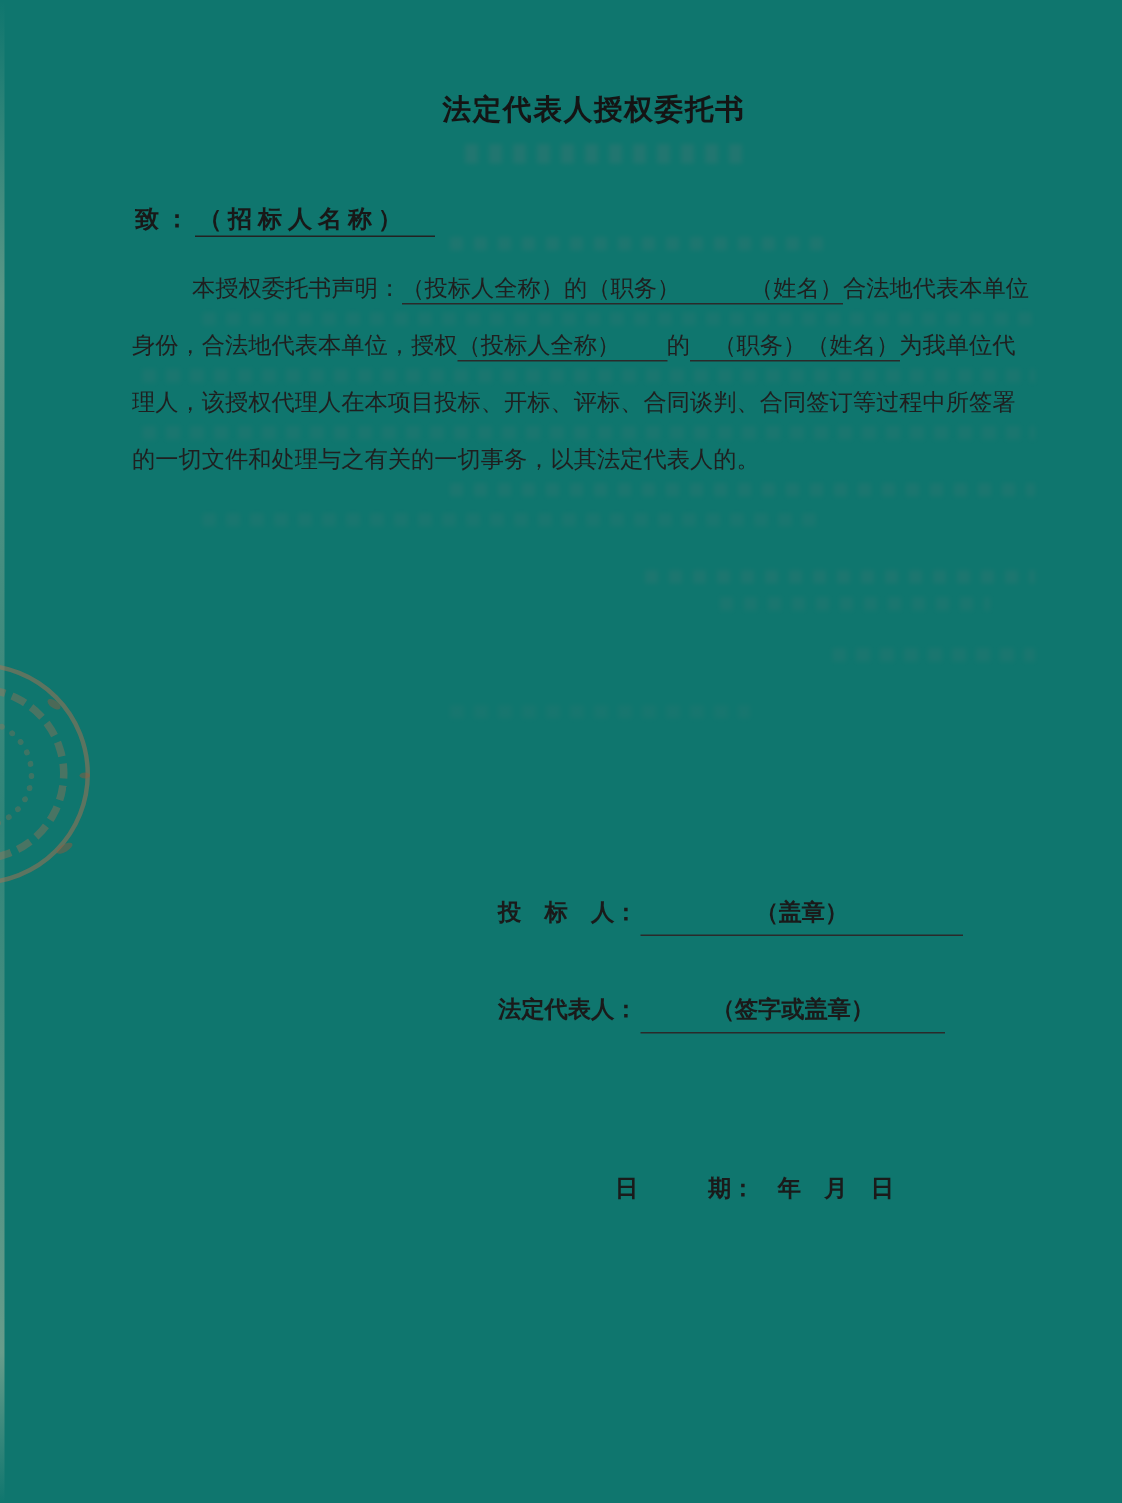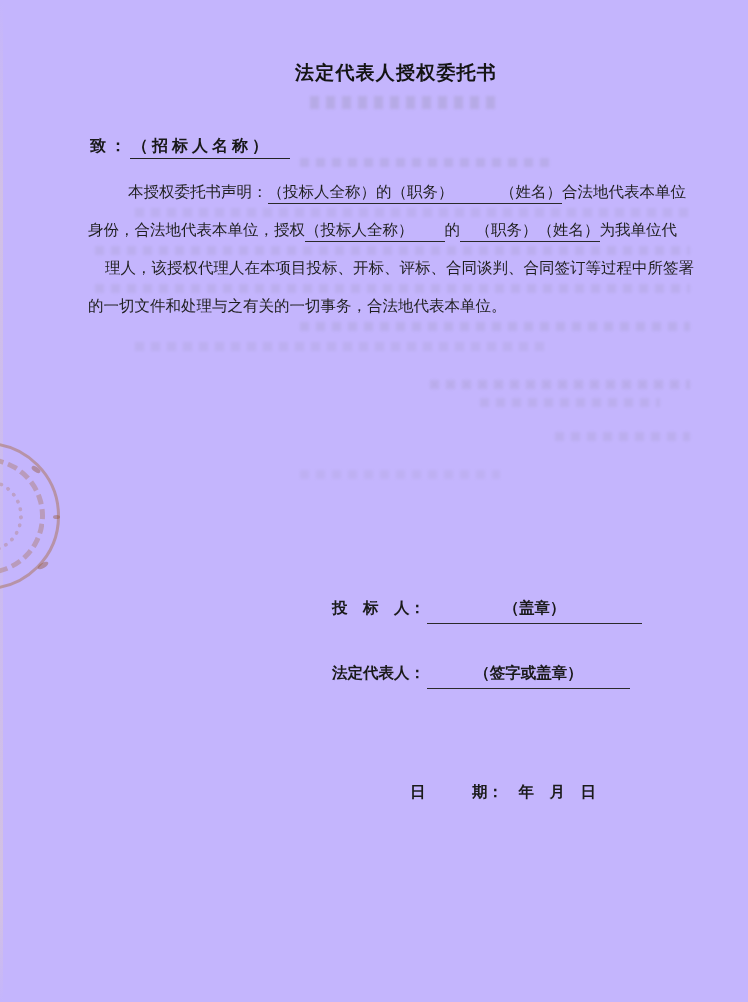--- a/index.html
+++ b/index.html
@@ -1,22 +1,22 @@
 <!DOCTYPE html>
 <html><head>
 <meta charset="utf-8">
 <style>
   html, body { margin: 0; padding: 0; background: #ffffff; }
   .page {
     position: relative;
     width: 748px;
     height: 1002px;
-    background: #c4b5fd;
+    background: #0f766e;
     overflow: hidden;
-    font-family: Liberation Mono, monospace;
+    font-family: Liberation Serif, serif;
     color: #1f1f1f;
   }
   .scan-edge {
     position: absolute; left: 0; top: 0; width: 3px; height: 100%;
     background: linear-gradient(to bottom,
       rgba(240,220,190,0) 0%, rgba(236,214,182,0.35) 20%,
       rgba(236,214,182,0.15) 55%, rgba(236,214,182,0.4) 90%, rgba(240,220,190,0) 100%);
   }
 
   
@@ -74,21 +74,21 @@
     position: absolute; left: 88px;
     font-size: 15.5px; white-space: nowrap; color: #1f1f1f;
   }
   .indent1 { padding-left: 40px; }
   .u {
     border-bottom: 1.5px solid #2a2a2a;
     padding-bottom: 1px;
   }
   .line1 { top: 182px; }
   .line2 { top: 220px; }
-  .line3 { top: 258px; margin-left: 17px; }
+  .line3 { top: 258px; }
   .line4 { top: 296px; }
   .para2 { position: absolute; top: 358px; left: 128px; font-size: 15.5px; white-space: nowrap; }
   .attach {
     position: absolute; top: 416px; left: 128px;
     font-size: 15.5px; font-weight: bold; white-space: nowrap; color: #161616;
   }
 
   
   .sig-row {
     position: absolute; left: 332px;
@@ -142,21 +142,21 @@
     <span>致：</span><span class="blank">（招标人名称）</span>
   </div>
 
   <div class="bodyline line1 indent1">
     <span>本授权委托书声明：</span><span class="u">（投标人全称）的（职务）　　　（姓名）</span><span>合法地代表本单位</span>
   </div>
   <div class="bodyline line2">
     <span>身份，合法地代表本单位，授权</span><span class="u">（投标人全称）　　</span><span>的</span><span class="u">　（职务）（姓名）</span><span>为我单位代</span>
   </div>
   <div class="bodyline line3">理人，该授权代理人在本项目投标、开标、评标、合同谈判、合同签订等过程中所签署</div>
-  <div class="bodyline line4">的一切文件和处理与之有关的一切事务，合法地代表本单位。</div>
+  <div class="bodyline line4">的一切文件和处理与之有关的一切事务，以其法定代表人的。</div>
 
 
 
   <div class="sig-row sig-row1">
     <span>投　标　人：</span><span class="sig-line" style="width:215px;">（盖章）</span>
   </div>
   <div class="sig-row sig-row2">
     <span>法定代表人：</span><span class="sig-line" style="width:203px;">（签字或盖章）</span>
   </div>
 

